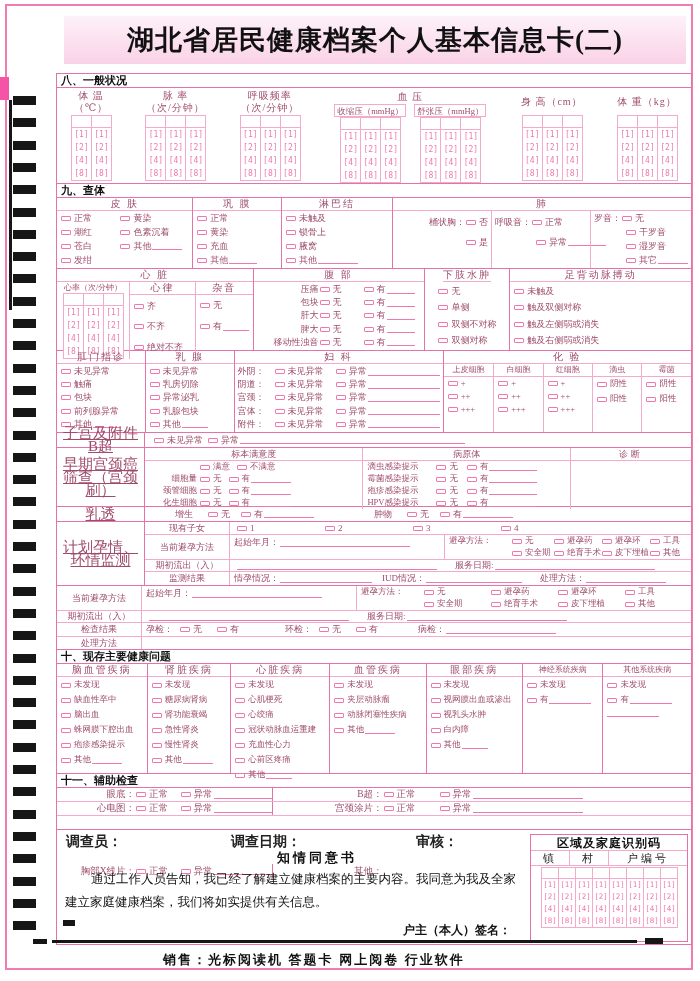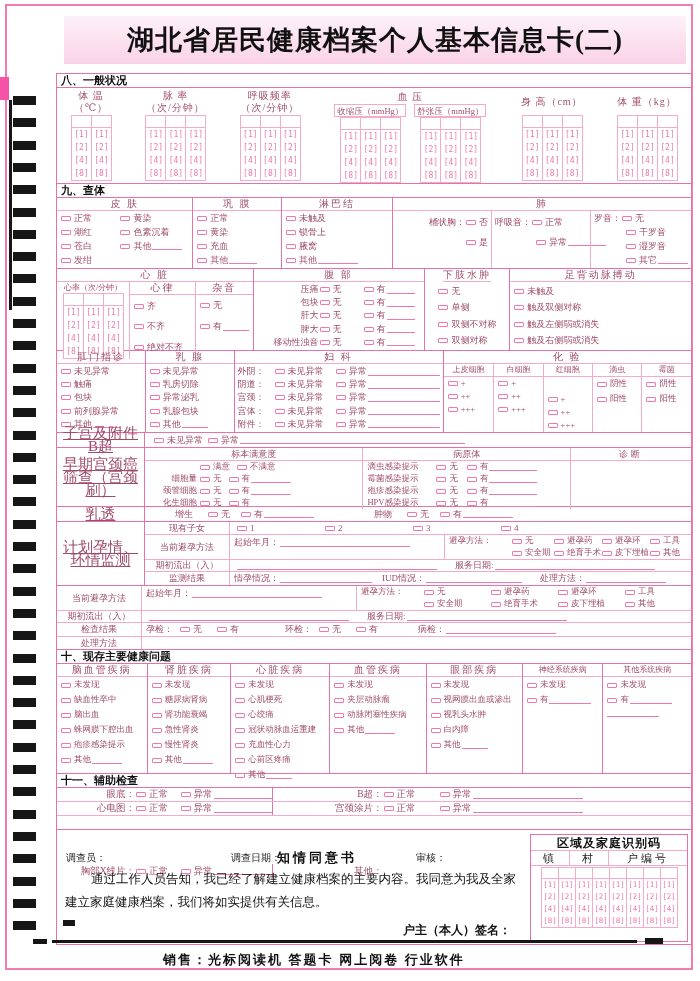--- a/index.html
+++ b/index.html
@@ -49,21 +49,21 @@
 .blk{position:absolute;background:#161616;}
 #idbox{position:absolute;right:3px;top:4px;width:158px;height:108px;border:1px solid var(--bd);background:#fff;}
 #idbox .it{font-family:"Liberation Sans","DejaVu Sans",sans-serif;font-weight:bold;font-size:12px;color:#111;text-align:center;height:16px;line-height:16px;border-bottom:1px solid var(--bdl);letter-spacing:1px;}
 #idlabels{display:grid;grid-template-columns:2fr 2fr 4fr;height:15px;border-bottom:1px solid var(--bdl);}
 #idlabels div{text-align:center;font-size:11px;color:#222;line-height:14px;border-right:1px solid var(--bdl);letter-spacing:3px;}
 #idlabels div:last-child{border-right:none;}
 #idcols{display:flex;justify-content:center;padding-top:1px;}
 #idcols .bcol{width:18px;}
 #idcols .wbox{height:11px;}
 #idcols .bub{height:12px;line-height:12px;font-size:7.5px;}
-.survlab{position:absolute;top:21px;font-family:"Liberation Sans","DejaVu Sans",sans-serif;font-weight:normal;font-size:10px;color:#222;}
+.survlab{position:absolute;top:3px;font-family:"Liberation Sans","DejaVu Sans",sans-serif;font-weight:bold;font-size:14px;color:#222;}
 #consent-title{position:absolute;left:160px;top:19px;width:200px;text-align:center;font-size:13px;font-weight:bold;color:#111;letter-spacing:3px;}
 #consent-text{position:absolute;left:8px;top:38px;width:460px;font-size:12.5px;line-height:23px;color:#111;text-indent:26px;}
 #sign{position:absolute;left:346px;top:92px;font-size:12px;font-weight:bold;color:#111;}
 </style>
 </head>
 <body>
 
 <div id="sheet">
   <div class="outer"></div>
   <div class="pinkrect"></div>
@@ -785,21 +785,21 @@
                   <span class="opt">
                     <span class="cb"></span>
                     <span class="ol">++</span>
                   </span>
                   <span class="opt">
                     <span class="cb"></span>
                     <span class="ol">+++</span>
                   </span>
                 </div>
               </div>
-              <div class="sub" style="width: 20%; display: flex; flex-direction: column; gap: 16px;">
+              <div class="sub" style="width: 20%; display: flex; flex-direction: column;">
                 <div class="ch labhead">红细胞</div>
                 <div class="olist" style="justify-content: flex-start; gap: 3px; font-size: 8.5px;">
                   <span class="opt">
                     <span class="cb"></span>
                     <span class="ol">+</span>
                   </span>
                   <span class="opt">
                     <span class="cb"></span>
                     <span class="ol">++</span>
                   </span>

